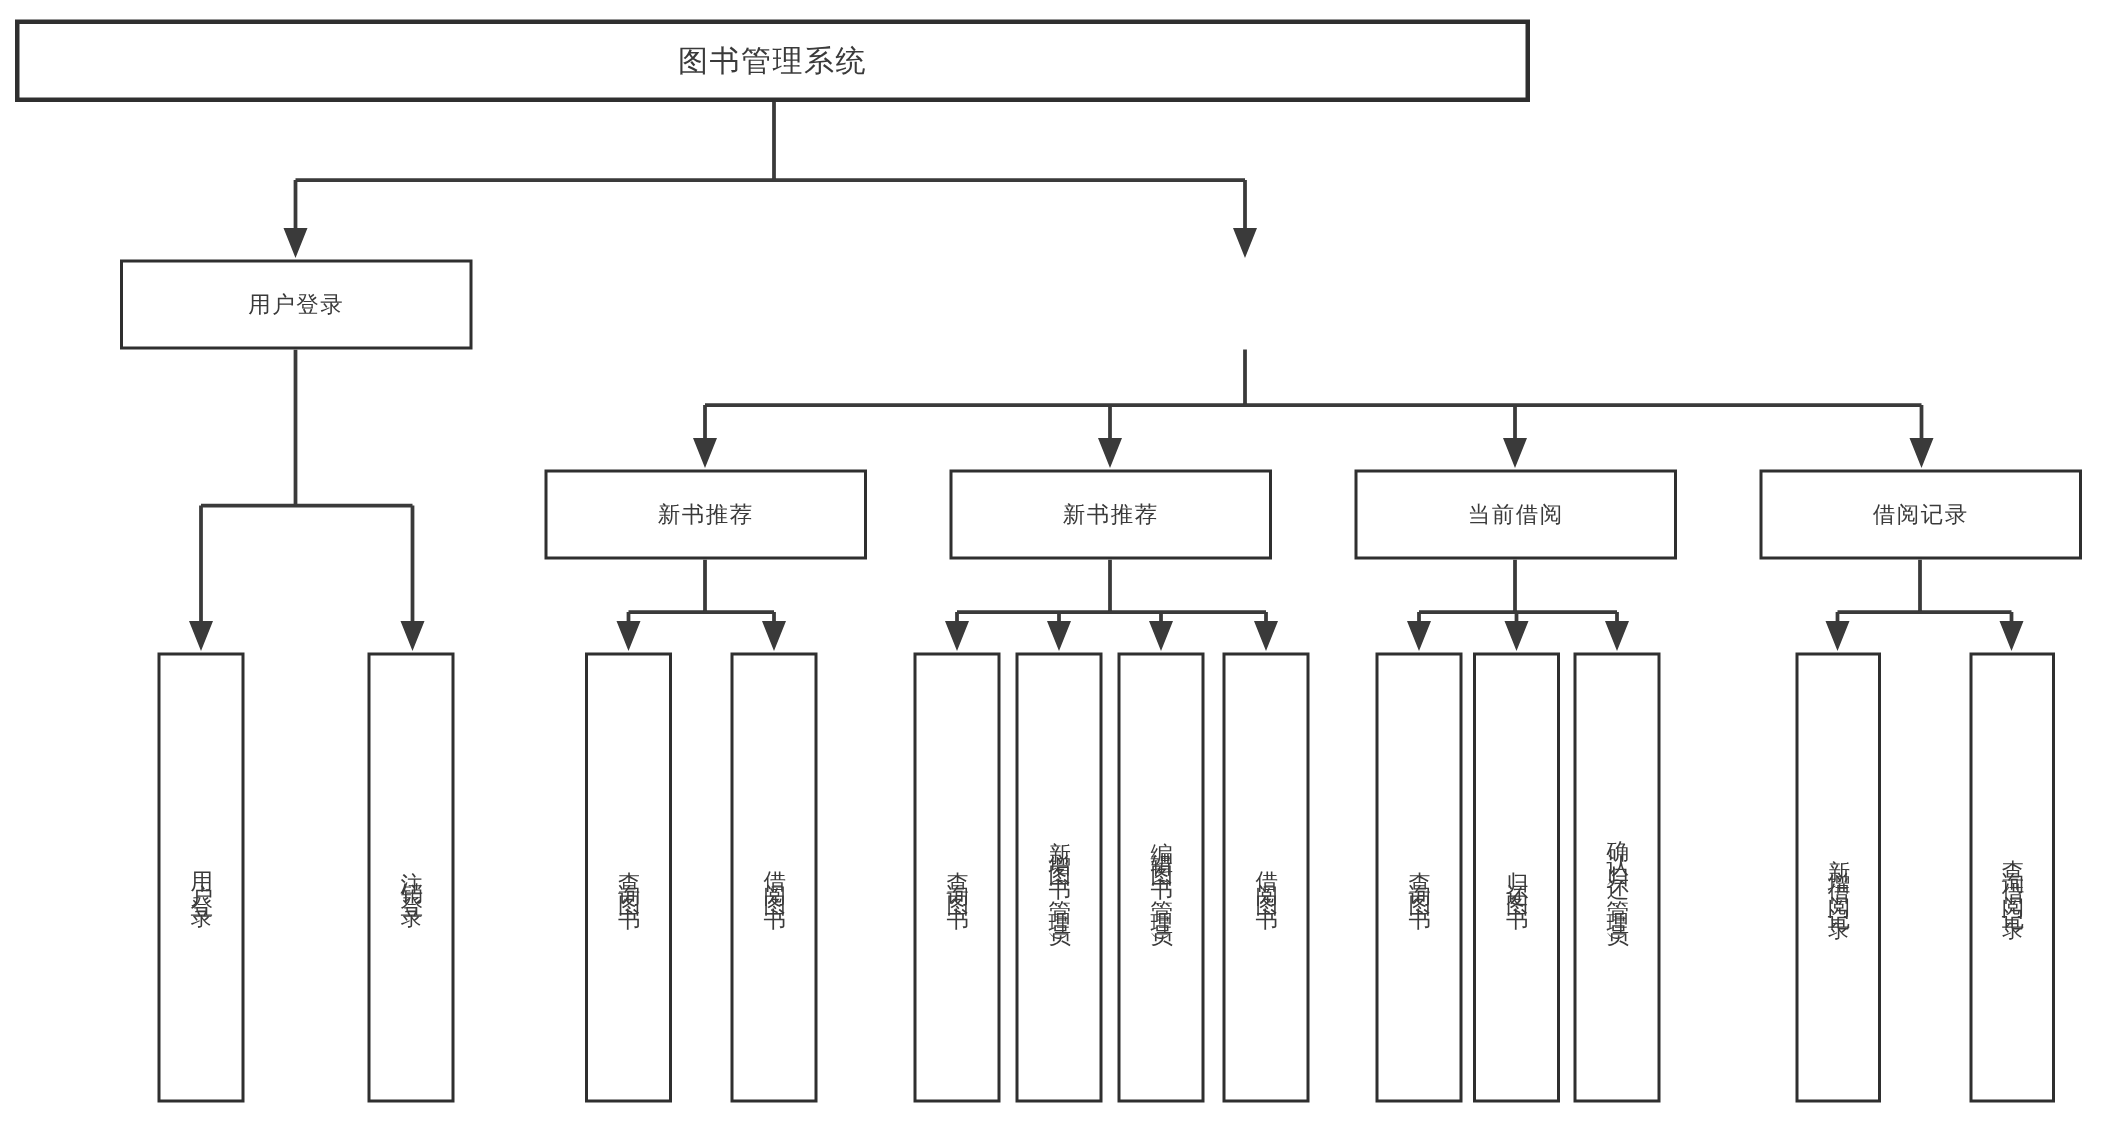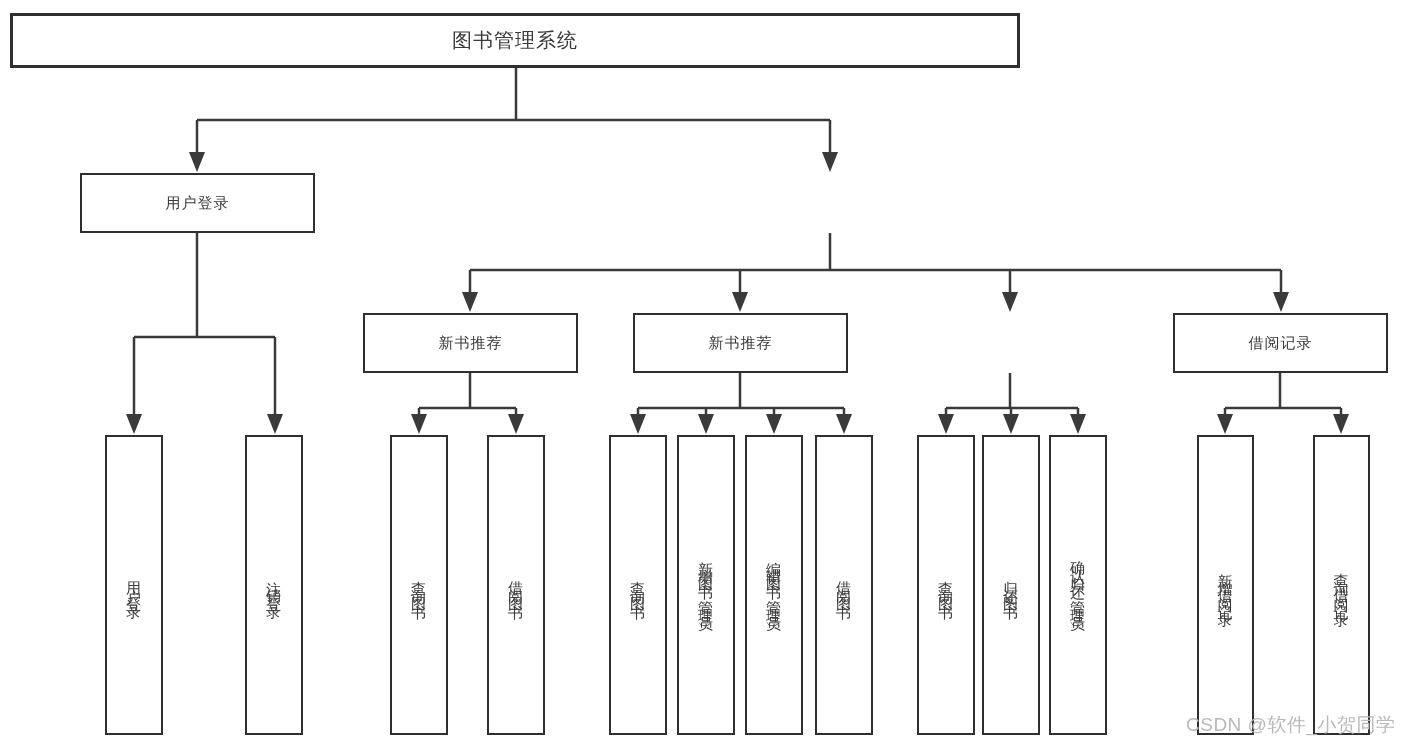--- a/index.html
+++ b/index.html
@@ -117,20 +117,23 @@
   <div class="box h" style="left:80px;top:173px;width:235px;height:60px">
     <span>用户登录</span>
   </div>
 
   <div class="box h" style="left:363px;top:313px;width:215px;height:60px">
     <span>新书推荐</span>
   </div>
   <div class="box h" style="left:633px;top:313px;width:215px;height:60px">
     <span>新书推荐</span>
   </div>
+  <div class="box h" style="left:903px;top:313px;width:215px;height:60px">
+    <span>当前借阅</span>
+  </div>
   <div class="box h" style="left:1173px;top:313px;width:215px;height:60px">
     <span>借阅记录</span>
   </div>
 
   <div class="box v" style="left:105px;top:435px;width:58px;height:300px">
     <span>用户登录</span>
   </div>
   <div class="box v" style="left:245px;top:435px;width:58px;height:300px">
     <span>注销登录</span>
   </div>
@@ -165,15 +168,14 @@
     <span>确认归还（管理员）</span>
   </div>
 
   <div class="box v" style="left:1197px;top:435px;width:57px;height:300px">
     <span>新增借阅记录</span>
   </div>
   <div class="box v" style="left:1313px;top:435px;width:57px;height:300px">
     <span>查询借阅记录</span>
   </div>
 
-  <div class="watermark">CSDN @软件_小贺同学</div>
 
 </div>
 
 </body></html>

